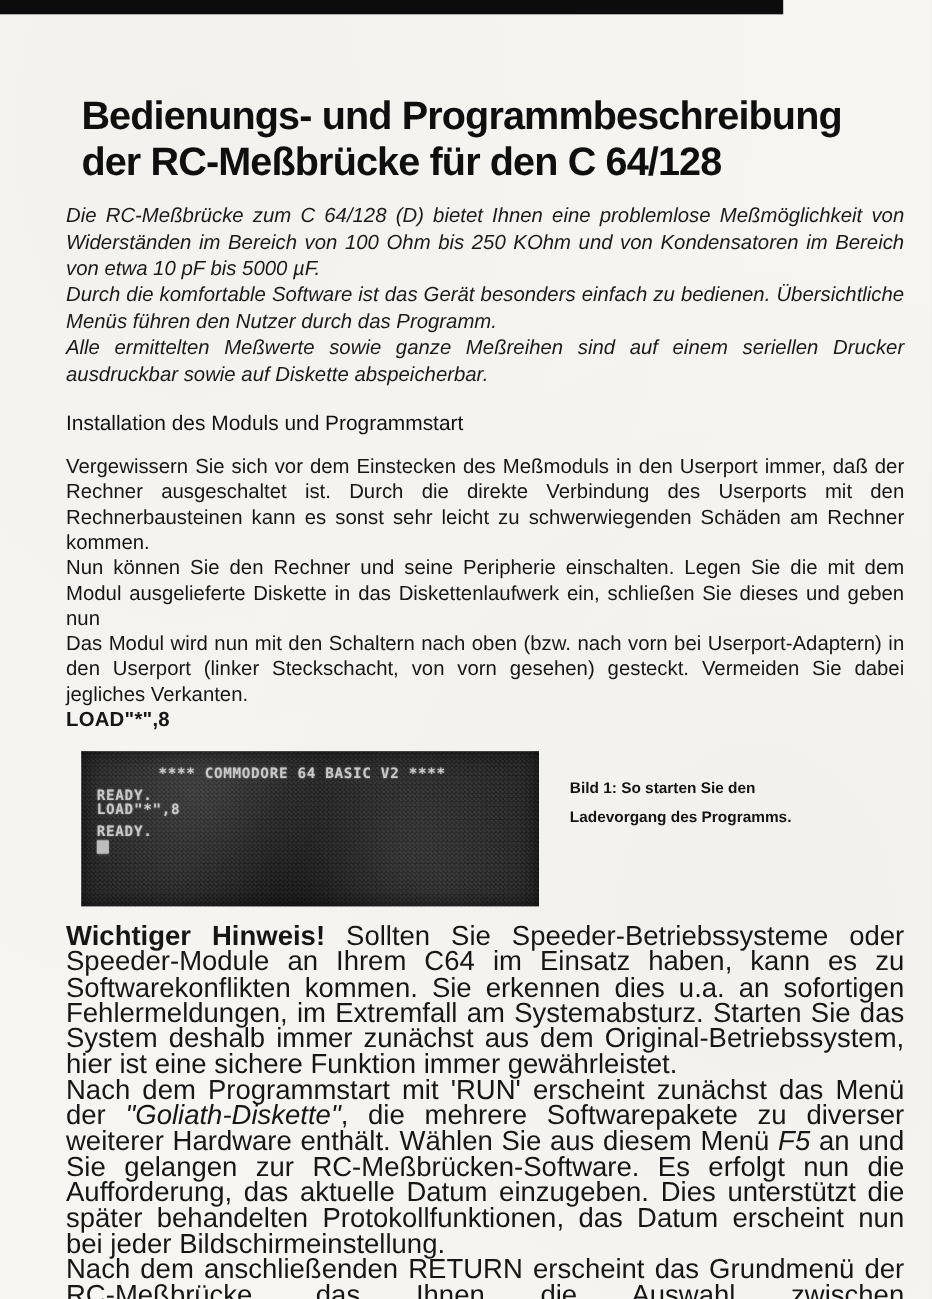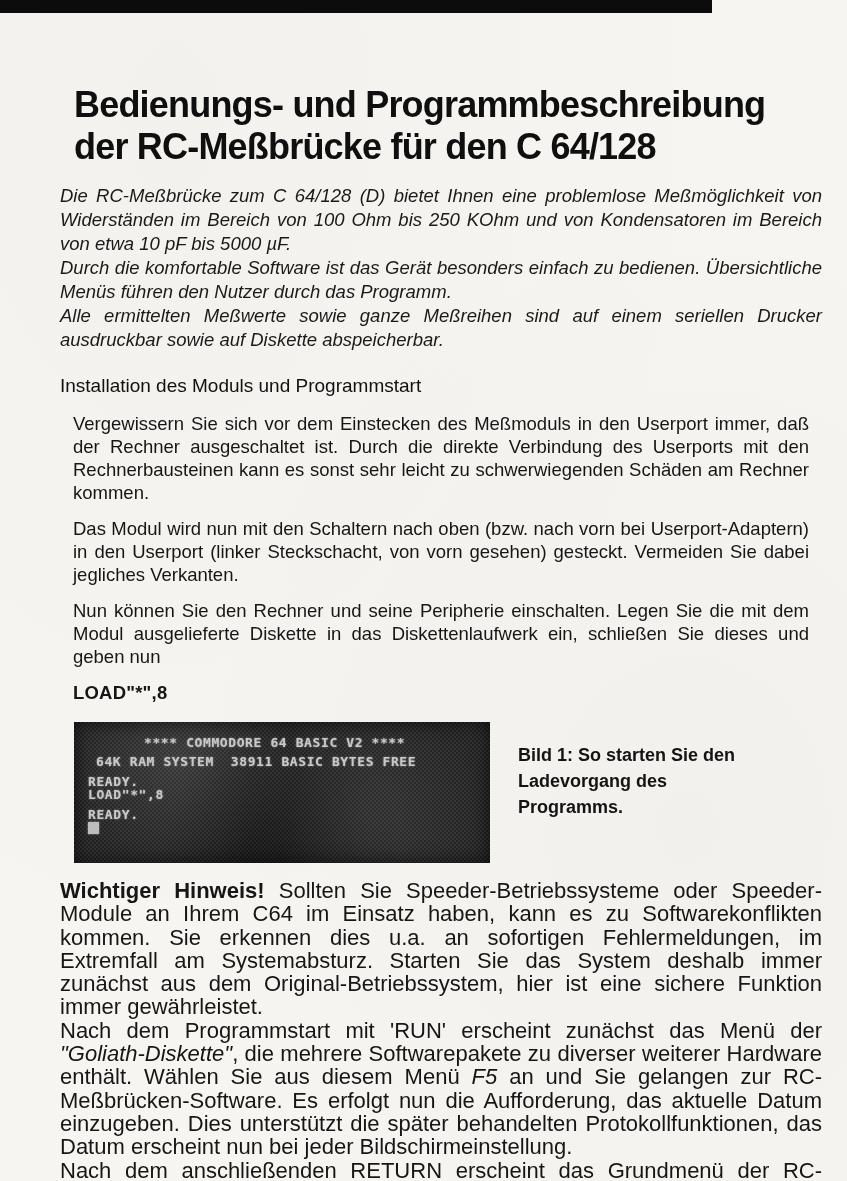--- a/index.html
+++ b/index.html
@@ -32,21 +32,21 @@
     margin:0;font-style:italic;font-weight:500;
     font-size:18.5px;line-height:24px;text-align:justify;
     color:#1a1a1a;
   }
   h2{
     margin:24px 0 0 0;
     font-size:19px;line-height:20px;font-weight:normal;color:#111;
   }
   .bodyblock{margin-top:16px;}
   .bodyblock p{
-    margin:13px;font-size:18.5px;line-height:23px;text-align:justify;
+    margin:0;font-size:18.5px;line-height:23px;text-align:justify;
   }
   .load-cmd{font-weight:bold;letter-spacing:0.2px;}
   .figure-row{display:flex;margin:18px 0 0 14px;}
   .crt{
     position:relative;
     width:416px;height:141px;
     background-color:#262626;
     background-image:
       radial-gradient(circle at 25% 25%, rgba(255,255,255,0.10), transparent 35%),
       radial-gradient(circle at 70% 65%, rgba(255,255,255,0.07), transparent 40%),
@@ -66,25 +66,25 @@
   }
   .crt-line.c1{padding-left:56px;}
   .crt-line.c2{padding-left:8px;margin-top:6px;}
   .crt-gap{height:7px;}
   .cursor{
     width:11px;height:12px;background:#bdbdbd;margin-top:1px;
     box-shadow:0 0 2px rgba(220,220,220,0.6);
   }
   .caption{
     width:236px;margin:20px 0 0 28px;
-    font-size:18px;line-height:26px;font-weight:bold;color:#141414;
+    font-size:14px;line-height:26px;font-weight:bold;color:#141414;
   }
   .notice{margin-top:16px;}
   .notice p{
-    margin:0;font-size:22px;line-height:23.3px;text-align:justify;
+    margin:0;font-size:25px;line-height:23.3px;text-align:justify;
   }
   .lead{font-weight:bold;}
   .it{font-style:italic;}
 </style>
 </head>
 <body>
 
 <div class="page">
   <div class="topbar"></div>
 
@@ -98,29 +98,28 @@
     <div class="intro">
       <p>Die RC-Meßbrücke zum C 64/128 (D) bietet Ihnen eine problemlose Meßmöglichkeit von Widerständen im Bereich von 100 Ohm bis 250 KOhm und von Kondensatoren im Bereich von etwa 10 pF bis 5000 µF.</p>
       <p>Durch die komfortable Software ist das Gerät besonders einfach zu bedienen. Übersichtliche Menüs führen den Nutzer durch das Programm.</p>
       <p>Alle ermittelten Meßwerte sowie ganze Meßreihen sind auf einem seriellen Drucker ausdruckbar sowie auf Diskette abspeicherbar.</p>
     </div>
 
     <h2>Installation des Moduls und Programmstart</h2>
 
     <div class="bodyblock">
       <p>Vergewissern Sie sich vor dem Einstecken des Meßmoduls in den Userport immer, daß der Rechner ausgeschaltet ist. Durch die direkte Verbindung des Userports mit den Rechnerbausteinen kann es sonst sehr leicht zu schwerwiegenden Schäden am Rechner kommen.</p>
+      <p>Nun können Sie den Rechner und seine Peripherie einschalten. Legen Sie die mit dem Modul ausgelieferte Diskette in das Diskettenlaufwerk ein, schließen Sie dieses und geben nun</p>
       <p>Das Modul wird nun mit den Schaltern nach oben (bzw. nach vorn bei Userport-Adaptern) in den Userport (linker Steckschacht, von vorn gesehen) gesteckt. Vermeiden Sie dabei jegliches Verkanten.</p>
-      <p>Nun können Sie den Rechner und seine Peripherie einschalten. Legen Sie die mit dem Modul ausgelieferte Diskette in das Diskettenlaufwerk ein, schließen Sie dieses und geben nun</p>
       <p class="load-cmd">LOAD"*",8</p>
     </div>
 
     <div class="figure-row">
       <div class="crt">
         <div class="crt-line c1">**** COMMODORE 64 BASIC V2 ****</div>
-        <div class="crt-line c2">64K RAM SYSTEM  38911 BASIC BYTES FREE</div>
         <div class="crt-gap"></div>
         <div class="crt-line">READY.</div>
         <div class="crt-line">LOAD"*",8</div>
         <div class="crt-gap"></div>
         <div class="crt-line">READY.</div>
         <div class="cursor"></div>
       </div>
       <div class="caption">Bild 1: So starten Sie den Ladevorgang des Programms.</div>
     </div>
 

